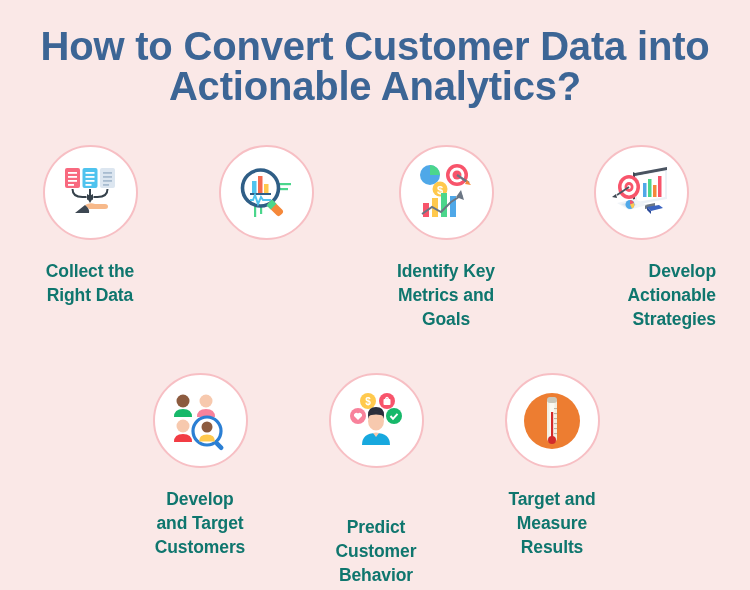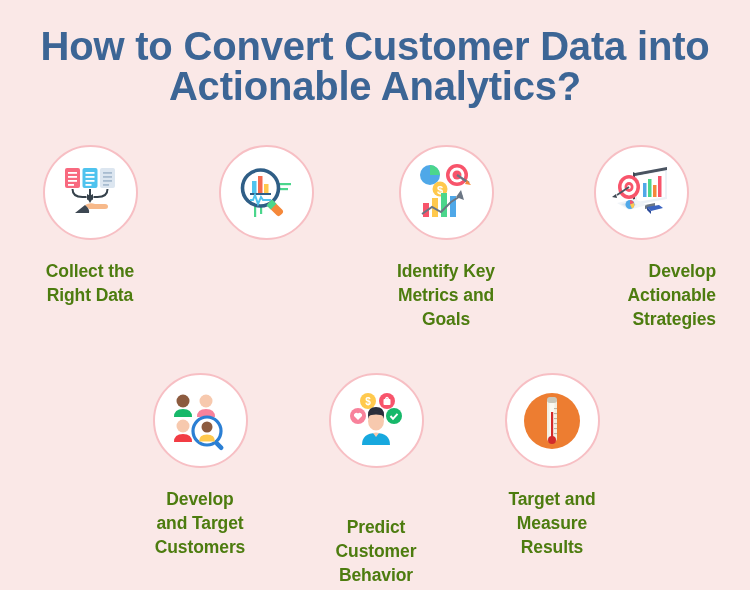--- a/index.html
+++ b/index.html
@@ -64,21 +64,21 @@
     box-sizing: border-box;
     display: flex;
     align-items: center;
     justify-content: center;
     position: relative;
   }
   .circle svg { display: block; }
 
   .step-label {
     margin-top: 19px;
-    color: #4d7c0f;
+    color: #0f766e;
     font-size: 17.5px;
     font-weight: bold;
     line-height: 24px;
     text-align: center;
     width: 150px;
     letter-spacing: -0.1px;
   }
 
   
   .row-top .step:nth-child(1) { margin-left: 2px; }

